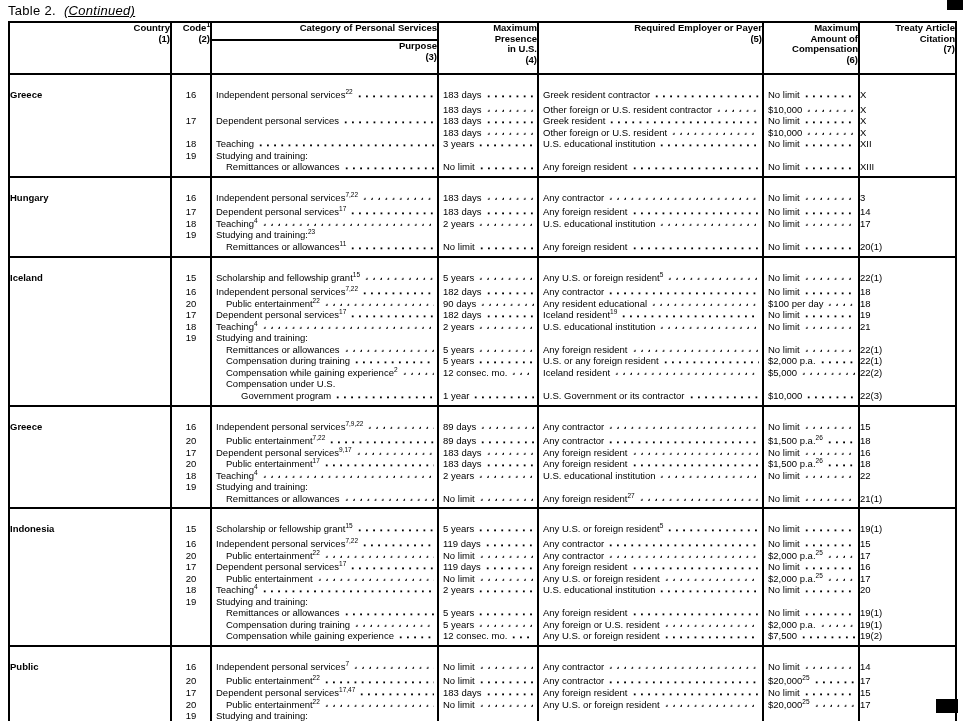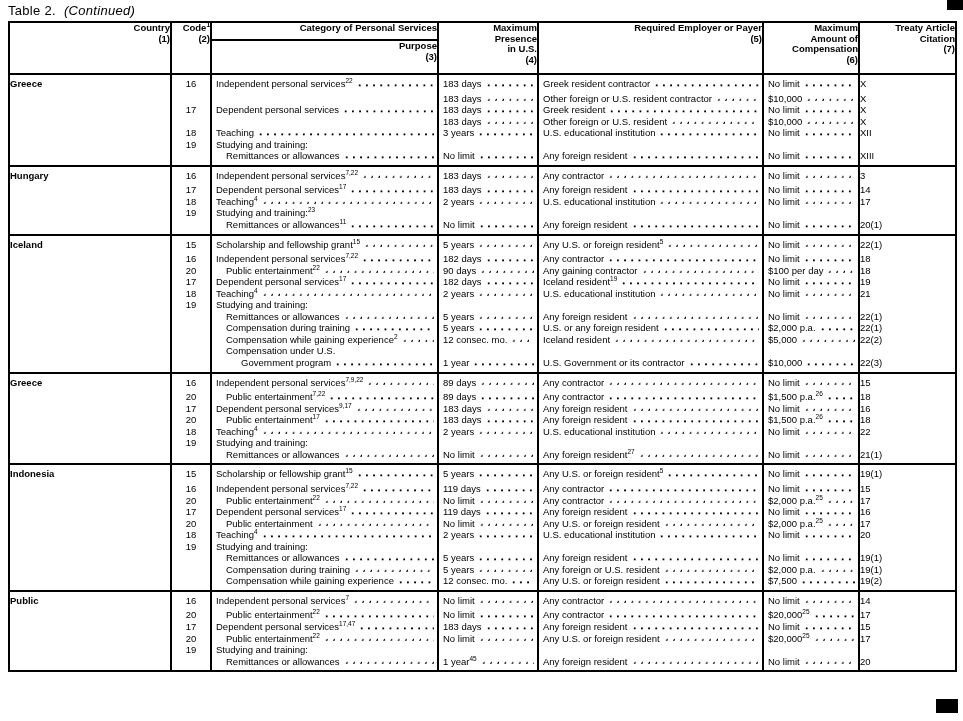--- a/index.html
+++ b/index.html
@@ -2,38 +2,38 @@
 <html><head>
 <meta charset="utf-8">
 <style>
   html,body{margin:0;padding:0;}
   body{
     width:963px;height:721px;background:#fff;position:relative;overflow:hidden;
     font-family:"Liberation Sans",sans-serif;color:#000;
     -webkit-font-smoothing:antialiased;
   }
   .title{margin:3px 0 3px 8px;font-size:13px;letter-spacing:.3px;}
-  .title .cont{font-style:italic;margin-left:8px;}
+  .title .cont{font-style:italic;margin-left:8px;text-decoration:underline;}
   table.t2{
     border-collapse:collapse;table-layout:fixed;width:947px;margin-left:8px;
     border:2px solid #000;
   }
   table.t2 th, table.t2 td{
     padding:0;font-size:9.5px;vertical-align:top;overflow:hidden;white-space:nowrap;
   }
   thead th{
     font-weight:bold;text-align:right;vertical-align:middle;line-height:10.5px;
   }
   tr.h1 th.c-cat{height:16px;border-bottom:2px solid #000;}
   tr.h2 th{height:32px;}
   thead{border-bottom:2px solid #000;}
   tbody{border-top:2px solid #000;}
   .bl{border-left:2px solid #000;}
   tbody td{line-height:11.55px;height:11.55px;}
-  tbody tr.first td{padding-top:3px;height:14.55px;}
+  tbody tr.first td{padding-top:14px;height:14.55px;}
   tbody tr.last td{padding-bottom:3px;}
   td.col-country{padding-left:4px;font-weight:bold;}
   td.col-code{text-align:center;}
   .fx{display:flex;align-items:baseline;}
   .fx .txt{flex:0 0 auto;}
   .fx .pad{padding-left:4px;}
   .lead{
     flex:1 1 auto;min-width:0;align-self:stretch;margin:0 3px 0 4px;
     background-image:radial-gradient(circle 1px at 3px 7px, #000 95%, rgba(0,0,0,0));
     background-size:7.2px 11.55px;background-repeat:repeat-x;background-position:0 0;
@@ -517,21 +517,21 @@
           </div>
         </td>
         <td class="bl col-pres">
           <div class="fx">
             <span class="txt pad">90 days</span>
             <span class="lead"></span>
           </div>
         </td>
         <td class="bl col-emp">
           <div class="fx">
-            <span class="txt pad">Any gaining contractor</span>
+            <span class="txt pad">Any resident educational</span>
             <span class="lead"></span>
           </div>
         </td>
         <td class="bl col-amt">
           <div class="fx">
             <span class="txt pad">$100 per day</span>
             <span class="lead"></span>
           </div>
         </td>
         <td class="bl col-cit">18</td>

